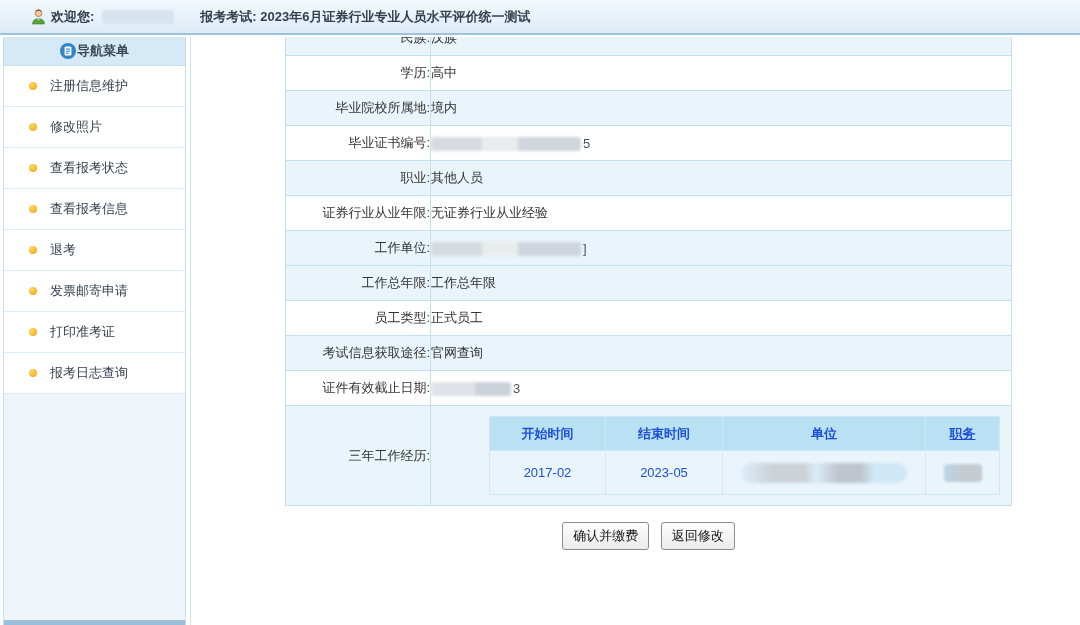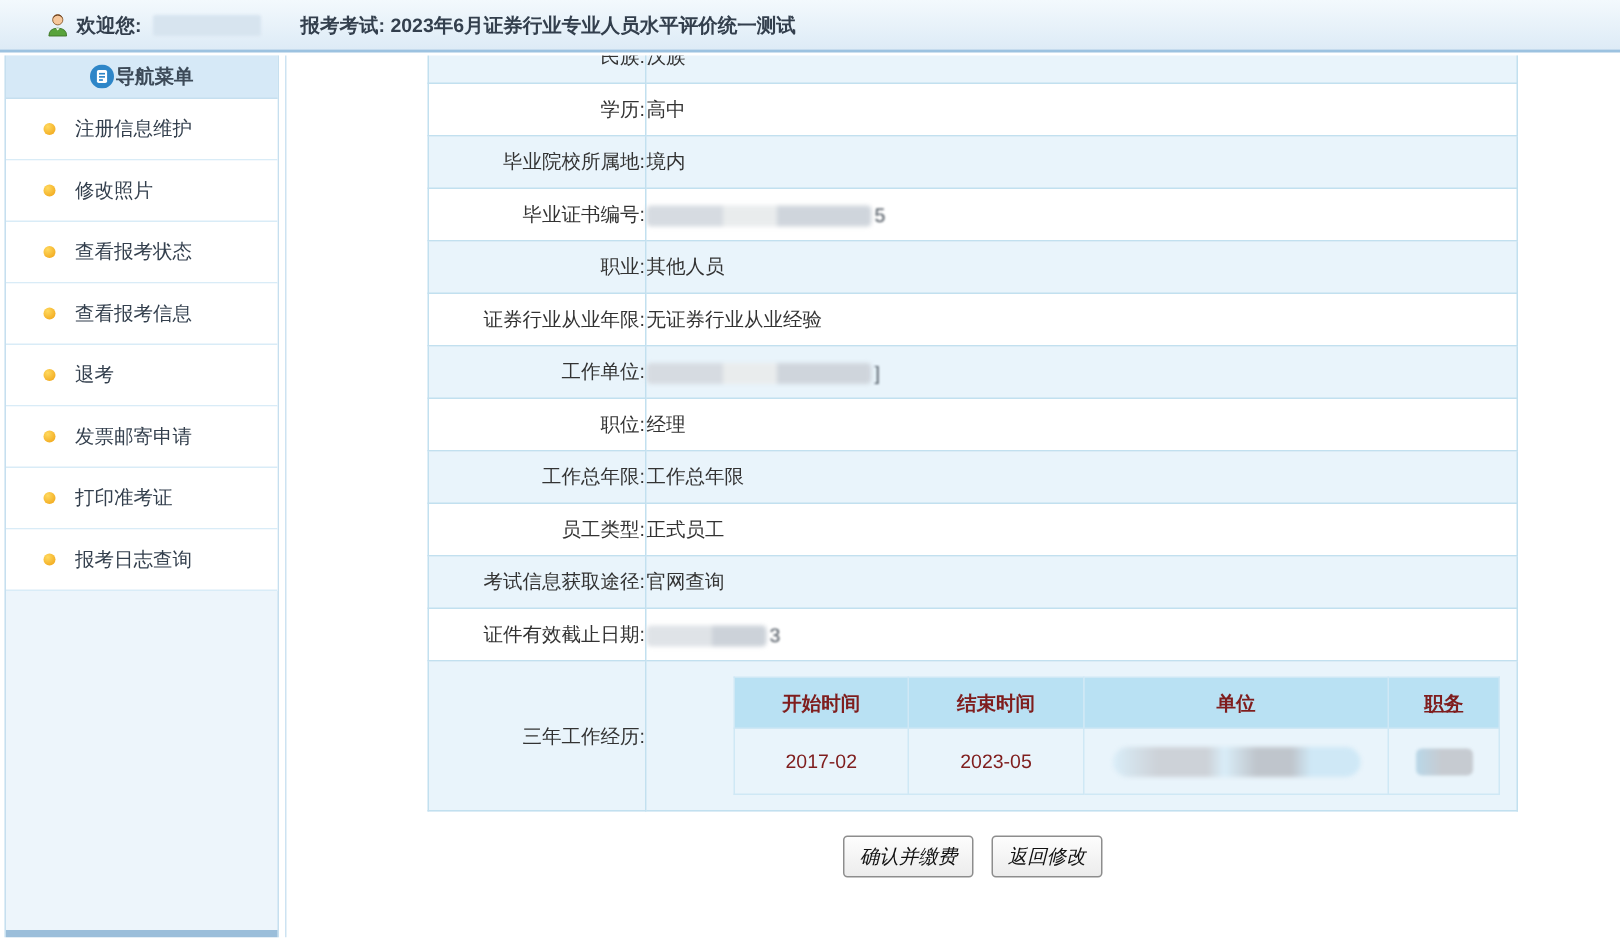--- a/index.html
+++ b/index.html
@@ -92,35 +92,35 @@
   }
   .blob-title{
     display:inline-block;width:38px;height:18px;border-radius:4px;vertical-align:middle;
     background:linear-gradient(90deg,#b9d7e8 0%,#c6cbd1 45%,#c6cbd1 100%);
     filter:blur(1.2px);
   }
   
   table.exp{border-collapse:collapse;margin:10px 0 10px 58px;table-layout:fixed;}
   table.exp th,table.exp td{
     border:1px solid #cfe8f5;text-align:center;font-weight:normal;
-    font-size:13px;color:#7f1d1d;padding:0;
+    font-size:13px;color:#1d4ed8;padding:0;
   }
   table.exp th{background:var(--nested-header-bg);height:34px;font-weight:bold;}
   table.exp td{height:44px;background:#fff;}
   .c-start{width:116px;}.c-end{width:117px;}.c-comp{width:203px;}.c-title{width:74px;text-decoration:underline;}
   
   .confirm-line{width:727px;text-align:center;margin-top:14px;color:#222;}
   .confirm-line input{vertical-align:-2px;margin-right:5px;}
   .btn-line{width:727px;text-align:center;margin-top:16px;}
   .btn{
     font-family:"Liberation Sans","DejaVu Sans",sans-serif;
     font-size:13px;color:#111;
     background:linear-gradient(#fdfdfd,#ececec);
     border:1px solid #8d8d8d;border-radius:3px;
-    padding:4px 10px;margin:0 4px;cursor:pointer;font-style:italic;
+    padding:4px 10px;margin:0 4px;cursor:pointer;
   }
 </style>
 </head>
 <body>
 
 <div class="topbar">
   <svg class="avatar" viewBox="0 0 17 17">
     <circle cx="8.5" cy="5.2" r="3.4" fill="#f6c79b" stroke="#8a5a2e" stroke-width="0.6"></circle>
     <path d="M5.2 4.2 a3.4 3.4 0 0 1 6.6 0 q-1.6-1.8-3.3-1.8 q-1.7 0-3.3 1.8z" fill="#6e4320"></path>
     <path d="M2.6 16 q0-5.2 5.9-5.2 q5.9 0 5.9 5.2z" fill="#58a33b" stroke="#3c7426" stroke-width="0.6"></path>
@@ -205,24 +205,20 @@
       </tr>
       <tr>
         <td class="lbl">证券行业从业年限:</td>
         <td class="val">无证券行业从业经验</td>
       </tr>
       <tr class="alt">
         <td class="lbl">工作单位:</td>
         <td class="val">
           <span class="redact w150"></span><span class="redact-suffix">]</span>
         </td>
-      </tr>
-      <tr>
-        <td class="lbl">职位:</td>
-        <td class="val">经理</td>
       </tr>
       <tr class="alt">
         <td class="lbl">工作总年限:</td>
         <td class="val">工作总年限</td>
       </tr>
       <tr>
         <td class="lbl">员工类型:</td>
         <td class="val">正式员工</td>
       </tr>
       <tr class="alt">

